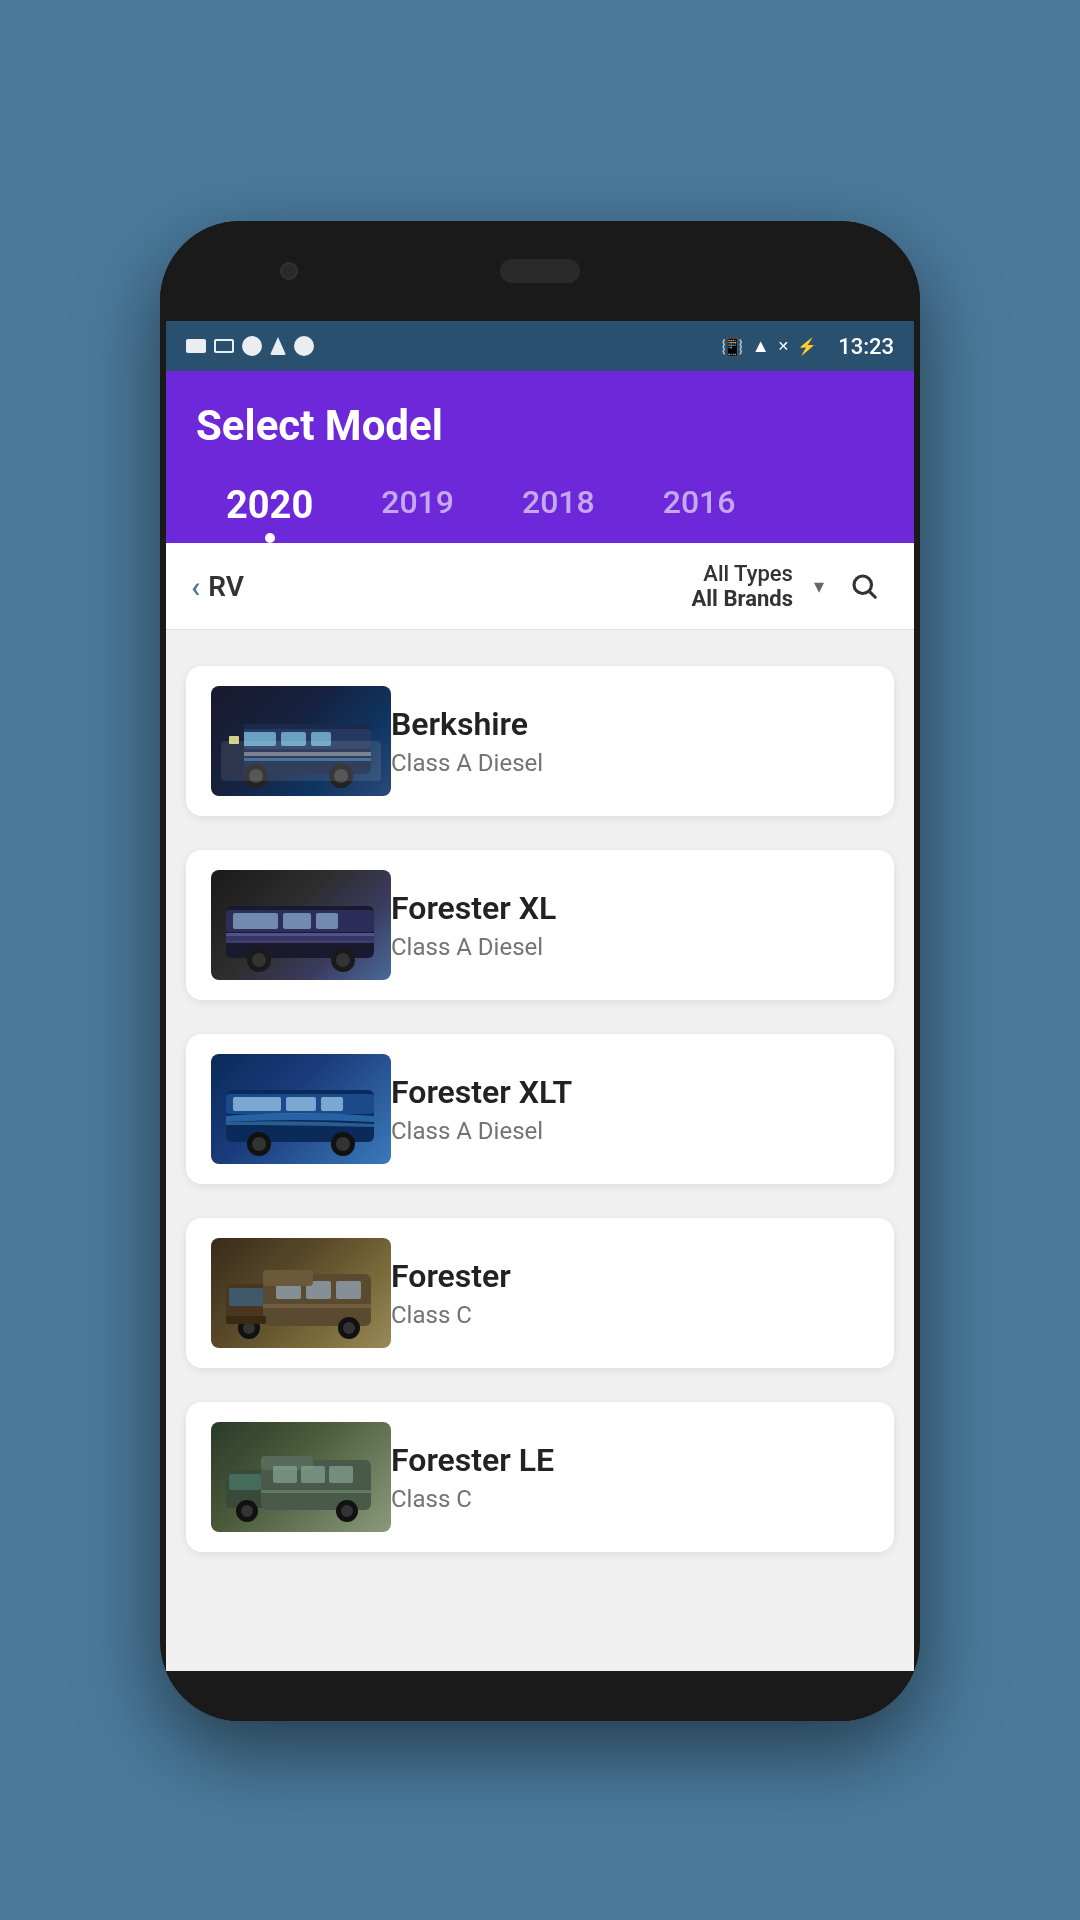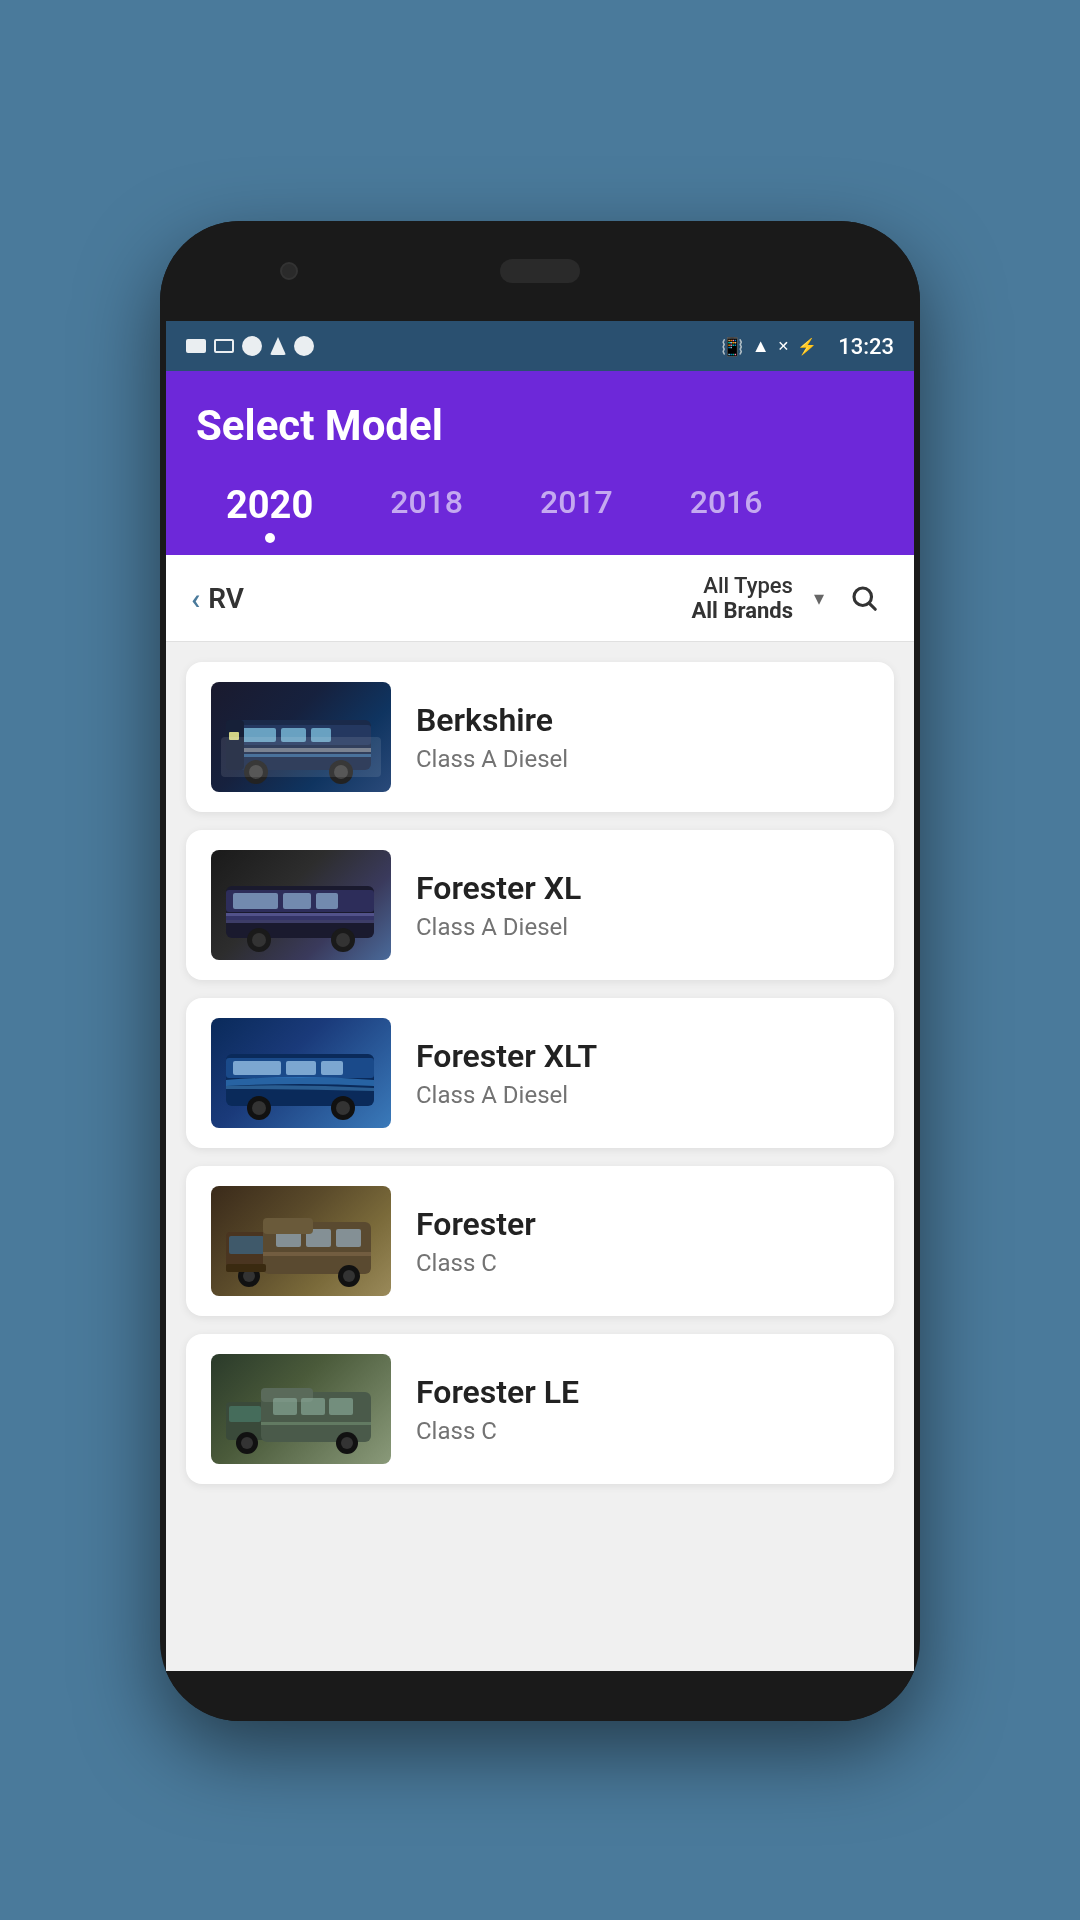--- a/index.html
+++ b/index.html
@@ -119,22 +119,21 @@
     .app-header-title {
       color: white;
       font-size: 42px;
       font-weight: bold;
       margin-bottom: 25px;
     }
 
     
     .year-tabs {
       display: flex;
-      gap: 17px;
-      padding-bottom: 12px;
+      gap: 8px;
     }
 
     .year-tab {
       color: rgba(255,255,255,0.6);
       font-size: 32px;
       font-weight: 500;
       padding: 8px 30px 16px 30px;
       cursor: pointer;
       position: relative;
     }
@@ -244,23 +243,23 @@
       flex-direction: column;
       gap: 18px;
     }
 
     .model-card {
       background: white;
       border-radius: 16px;
       padding: 20px 25px;
       display: flex;
       align-items: center;
-      gap: 25px;
       box-shadow: 0 2px 8px rgba(0,0,0,0.08);
       cursor: pointer;
+      margin-top: 16px;
     }
 
     .model-image {
       width: 180px;
       height: 110px;
       flex-shrink: 0;
       border-radius: 8px;
       overflow: hidden;
       background: #ddd;
     }
@@ -372,22 +371,22 @@
         <span style="font-size:16px;">⚡</span>
         <span style="font-size:22px;font-weight:500;color:white;margin-left:13px;">13:23</span>
       </div>
     </div>
 
     <div class="app-header">
       <div class="app-header-title">Select Model</div>
 
       <div class="year-tabs">
         <div class="year-tab active">2020</div>
+        <div class="year-tab">2019</div>
         <div class="year-tab">2018</div>
-        <div class="year-tab">2017</div>
         <div class="year-tab">2016</div>
       </div>
     </div>
 
     <div class="content-area">
 
       <div class="filter-bar">
         <div class="back-nav">
           <span class="back-arrow">‹</span>
           <span>RV</span>

